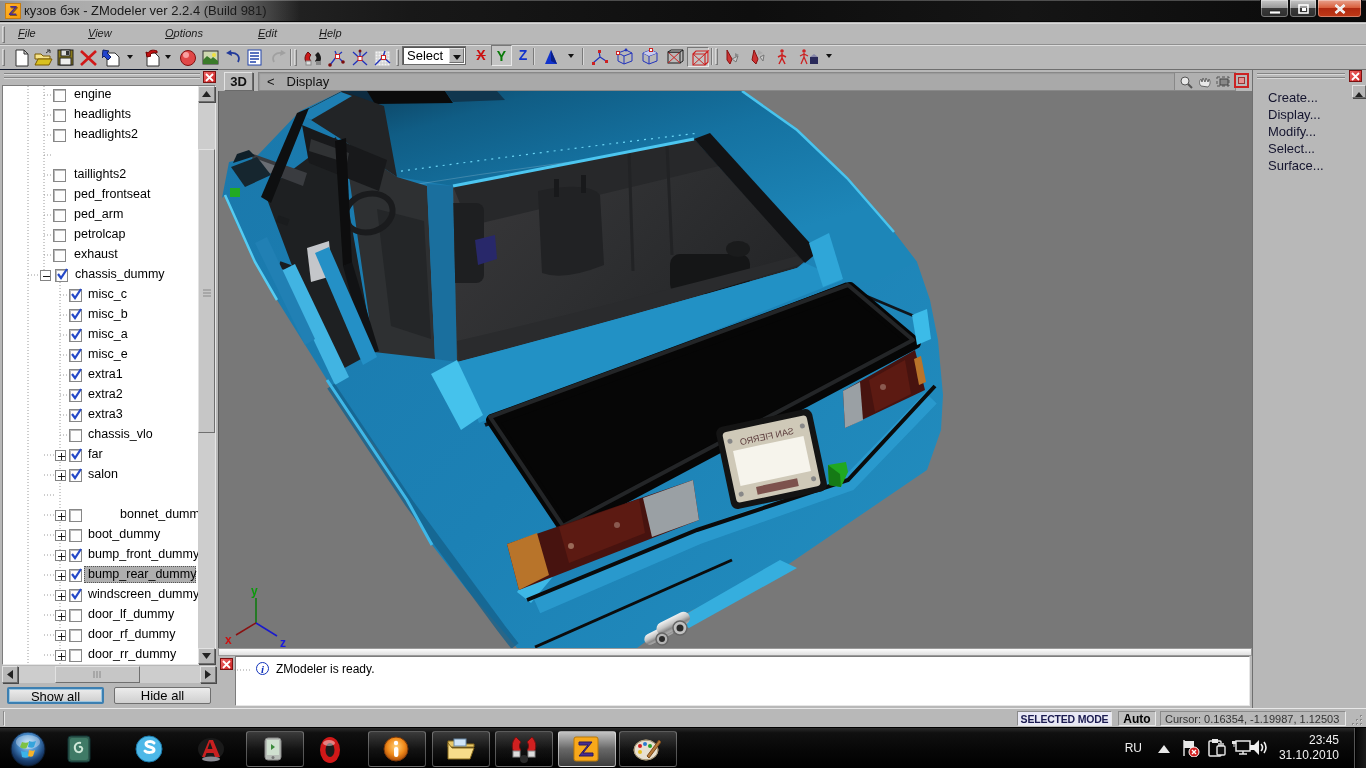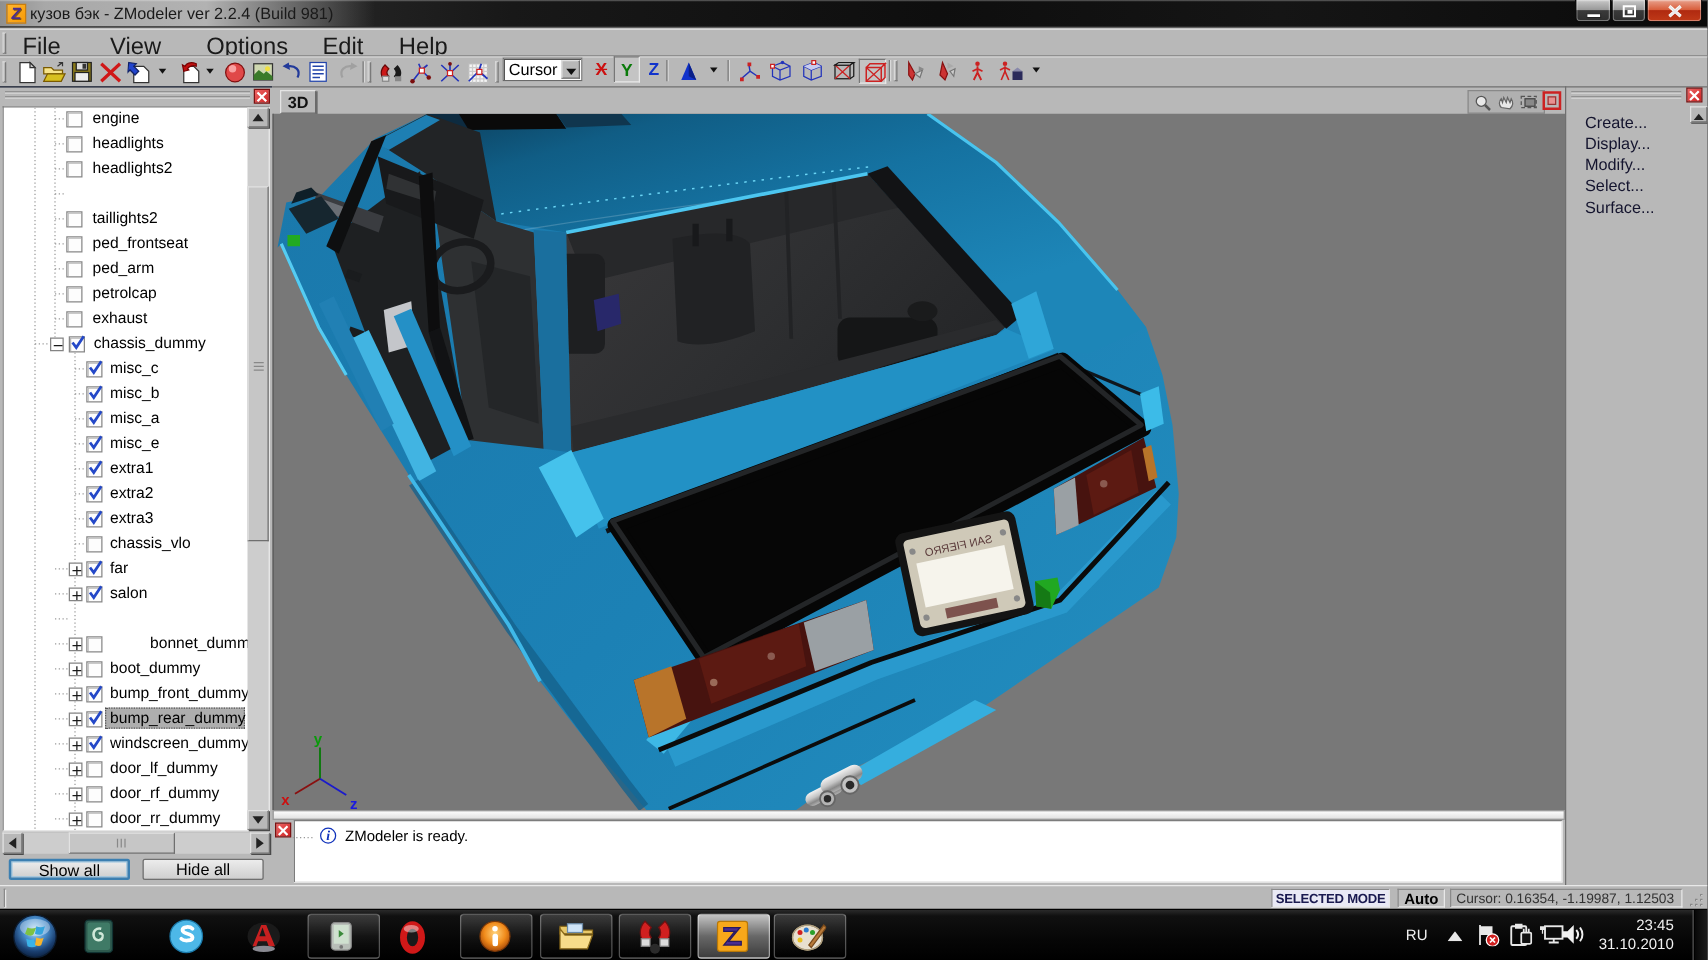--- a/index.html
+++ b/index.html
@@ -14,21 +14,21 @@
 #zicon span{display:block;transform:skewX(-6deg);text-shadow:1px 1px 0 #8a5a10;}
 #titletext{position:absolute;left:24px;top:3px;font-size:13px;color:#1a1a1a;}
 
 .wbtn{position:absolute;top:0;height:18px;border:1px solid #0c0c0c;border-top:none;border-radius:0 0 4px 4px;background:linear-gradient(to bottom,#c7c7c7 0%,#9a9a9a 45%,#3a3a3a 50%,#2d2d2d 100%);box-shadow:inset 0 0 0 1px rgba(255,255,255,0.35);}
 #btnmin{left:1260px;width:29px;}
 #btnmax{left:1289px;width:28px;}
 #btnclose{left:1317px;width:45px;background:linear-gradient(to bottom,#e8a18c 0%,#d95f3d 45%,#b02a10 50%,#c03a18 100%);}
 .wbtn .gl{position:absolute;left:50%;top:50%;transform:translate(-50%,-50%);color:#fff;font-weight:bold;}
 
 #menubar{position:absolute;left:0;top:23px;width:1366px;height:21px;background:#b8b8b8;border-top:1px solid #d9d9d9;}
-.menuitem{position:absolute;top:3px;font-size:19px;color:#1a1a1a;}
+.menuitem{position:absolute;top:3px;font-size:11px;color:#1a1a1a;font-style:italic;}
 .menuitem u{text-decoration:underline;}
 
 #toolbar{position:absolute;left:0;top:44px;width:1366px;height:25px;background:#b8b8b8;border-top:1px solid #8f8f8f;box-shadow:inset 0 1px 0 #dcdcdc;}
 .tbgrip{position:absolute;top:4px;width:3px;height:17px;border-left:1px solid #d8d8d8;border-top:1px solid #d8d8d8;border-right:1px solid #7a7a7a;border-bottom:1px solid #7a7a7a;}
 .tbtn{position:absolute;top:3px;width:22px;height:20px;}
 .tbtn svg{position:absolute;left:2px;top:1px;}
 .tbsep{position:absolute;top:4px;width:2px;height:17px;border-left:1px solid #7a7a7a;border-right:1px solid #d8d8d8;}
 .tbdrop{position:absolute;top:10px;width:0;height:0;border-left:3px solid transparent;border-right:3px solid transparent;border-top:4px solid #111;}
 .pressed{border:1px solid #777;border-right-color:#e8e8e8;border-bottom-color:#e8e8e8;background:#c4c4c4;}
 
@@ -228,21 +228,21 @@
 <div class="tbtn" style="left:371px">
         <svg width="20" height="19">
           <rect x="2" y="2" width="15" height="15" fill="#f4f4f4" stroke="#bbb"></rect>
           <path d="M5 2 v15 M8 2 v15 M11 2 v15 M14 2 v15 M2 5 h15 M2 8 h15 M2 11 h15 M2 14 h15" stroke="#ccc"></path>
           <path d="M2 16 L10 8 M10 8 L17 14 M10 8 L12 2" stroke="#2233bb" stroke-width="1.4" fill="none"></path>
           <rect x="8.5" y="6.5" width="4" height="4" fill="#fff" stroke="#cc2222"></rect>
         </svg>
       </div>
 <div class="tbgrip" style="left:396px"></div>
 </div>
-<div id="combo">Cursor</div>
+<div id="combo">Select</div>
     <div id="combobtn"></div>
 <div class="axisbtn" style="left:471px;color:#cc1010;"><span style="text-decoration:line-through">X</span></div>
 <div class="axisbtn pressed" style="left:491px;color:#0a7a0a;width:21px;">Y</div>
 <div class="axisbtn" style="left:513px;color:#1133cc;">Z</div>
 <div class="tbsep" style="left:533px;top:48px;position:absolute;"></div>
 <div class="tbtn" style="left:540px;top:47px;">
       <svg width="20" height="20">
         <path d="M9 2 L15 16 L3 16 Z" fill="#1133cc"></path>
         <path d="M9 2 L15 16 L9 13 Z" fill="#0a1f88"></path>
       </svg>
@@ -586,20 +586,21 @@
         </svg></div>
 <div class="sthumb" style="left:55px;top:596px;width:85px;height:17px;"><svg width="85" height="15">
           <path d="M38 4 v7 M41 4 v7 M44 4 v7" stroke="#888"></path>
         </svg></div>
 
 <div class="clsbtn" style="left:7px;top:617px;border:2px solid #3c7fb1;box-shadow:0 0 0 1px #99c4e0 inset;">Show all</div>
 <div class="clsbtn" style="left:114px;top:617px;">Hide all</div>
 </div>
 
 <div id="vpheader">
+<div id="vptitle"><span style="margin-right:12px">&lt;</span>Display</div>
 <div id="btn3d">3D</div>
 <div id="vpicons"><svg width="60" height="17">
 <circle cx="10" cy="8" r="4" fill="#e8e8e8" stroke="#555"></circle>
           <path d="M13 11 l4 4" stroke="#555" stroke-width="2"></path>
 <path d="M26 13 c-2 -2 -2 -5 0 -7 l1 3 1 -4 2 4 1 -4 2 4 1 -3 c2 3 1 6 -1 8 z" fill="#e8e8e8" stroke="#666"></path>
 <rect x="42" y="4" width="12" height="9" fill="none" stroke="#555" stroke-dasharray="3 2"></rect>
           <rect x="45" y="6" width="8" height="6" fill="#888" stroke="#444"></rect>
 </svg></div>
 <div id="vpred">
         <i></i>

